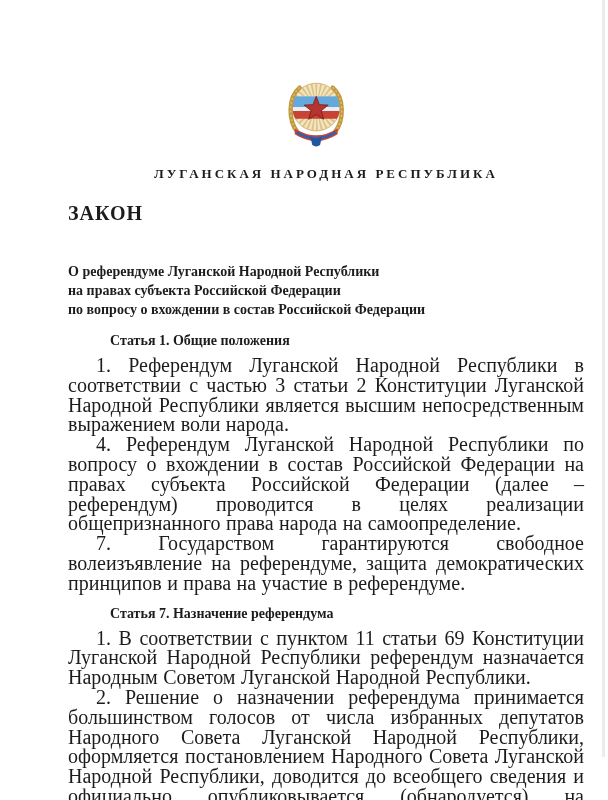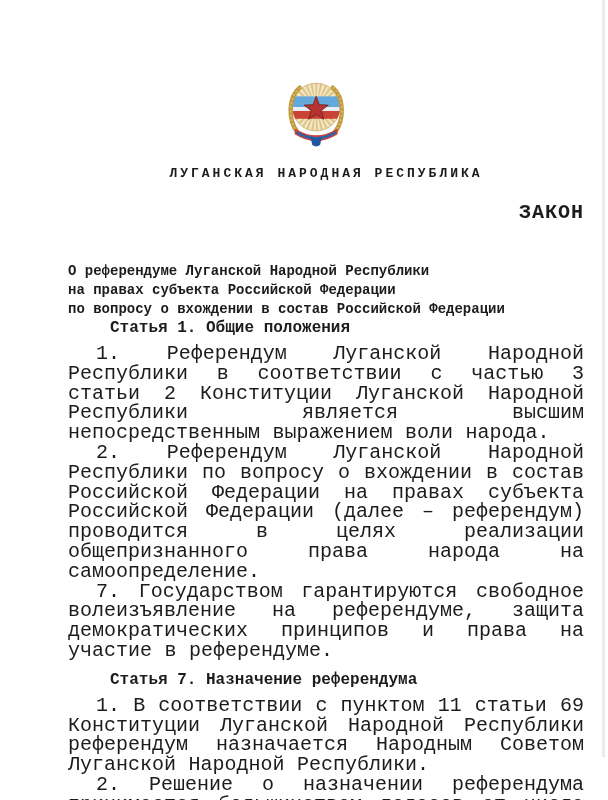--- a/index.html
+++ b/index.html
@@ -6,44 +6,43 @@
   body{
     width:608px;height:800px;position:relative;overflow:hidden;
     background:#ffffff;color:#1c1c1e;
     font-family:"Liberation Serif","DejaVu Serif",serif;
     -webkit-font-smoothing:antialiased;
   }
   .page{
     position:absolute;inset:0;
     padding:0 24px 0 68px;
     box-sizing:border-box;
-    font-family:Liberation Mono, monospace;
   }
   .emblem-wrap{
     margin-top:72px;height:76px;
     display:flex;justify-content:center;
     transform:translateX(-10px);
   }
   .emblem-wrap svg{height:76px;width:auto;display:block;}
   .republic-header{
     margin-top:18px;text-align:center;
     font-weight:bold;font-size:13px;line-height:15px;letter-spacing:3px;
     white-space:nowrap;
   }
   .doc-type{
-    margin-top:21px;text-align:right;
+    margin-top:21px;text-align:left;
     font-weight:bold;font-size:20px;line-height:22px;letter-spacing:1px;
   }
   .doc-title{
     margin-top:38px;text-align:left;
     font-weight:bold;font-size:14px;line-height:19px;
   }
   .article-heading{
-    font-weight:bold;font-size:16px;line-height:19px;
-    padding-left:42px;margin:0 0 6px 0;
+    font-weight:bold;font-size:14px;line-height:19px;
+    padding-left:42px;margin:12px 0 6px 0;
   }
   .article-heading.second{margin-top:10px;}
   .para{
     font-size:20px;line-height:19.8px;margin:0;
     text-align:justify;text-indent:28px;
     word-spacing:0.5px;
   }
   .para.cutoff{text-align-last:justify;}
   .clipped-line{
     margin-top:6px;margin-left:5px;
@@ -97,21 +96,21 @@
 
   <div class="doc-title">
     <div>О референдуме Луганской Народной Республики</div>
     <div>на правах субъекта Российской Федерации</div>
     <div>по вопросу о вхождении в состав Российской Федерации</div>
   </div>
 
   <div class="article-heading">Статья 1. Общие положения</div>
 
   <p class="para">1. Референдум Луганской Народной Республики в соответствии с частью 3 статьи 2 Конституции Луганской Народной Республики является высшим непосредственным выражением воли народа.</p>
-  <p class="para">2. Референдум Луганской Народной Республики по вопросу о вхождении в состав Российской Федерации на правах субъекта Российской Федерации (далее – референдум) проводится в целях реализации общепризнанного права народа на самоопределение.</p>
+  <p class="para">4. Референдум Луганской Народной Республики по вопросу о вхождении в состав Российской Федерации на правах субъекта Российской Федерации (далее – референдум) проводится в целях реализации общепризнанного права народа на самоопределение.</p>
   <p class="para">7. Государством гарантируются свободное волеизъявление на референдуме, защита демократических принципов и права на участие в референдуме.</p>
 
   <div class="article-heading second">Статья 7. Назначение референдума</div>
 
   <p class="para">1. В соответствии с пунктом 11 статьи 69 Конституции Луганской Народной Республики референдум назначается Народным Советом Луганской Народной Республики.</p>
   <p class="para cutoff">2. Решение о назначении референдума принимается большинством голосов от числа избранных депутатов Народного Совета Луганской Народной Республики, оформляется постановлением Народного Совета Луганской Народной Республики, доводится до всеобщего сведения и официально опубликовывается (обнародуется) на официальном сайте Народного Совета Луганской Народной Республики и / или Главы Луганской</p>
 
   <div class="clipped-line"></div>
 </div>
 

